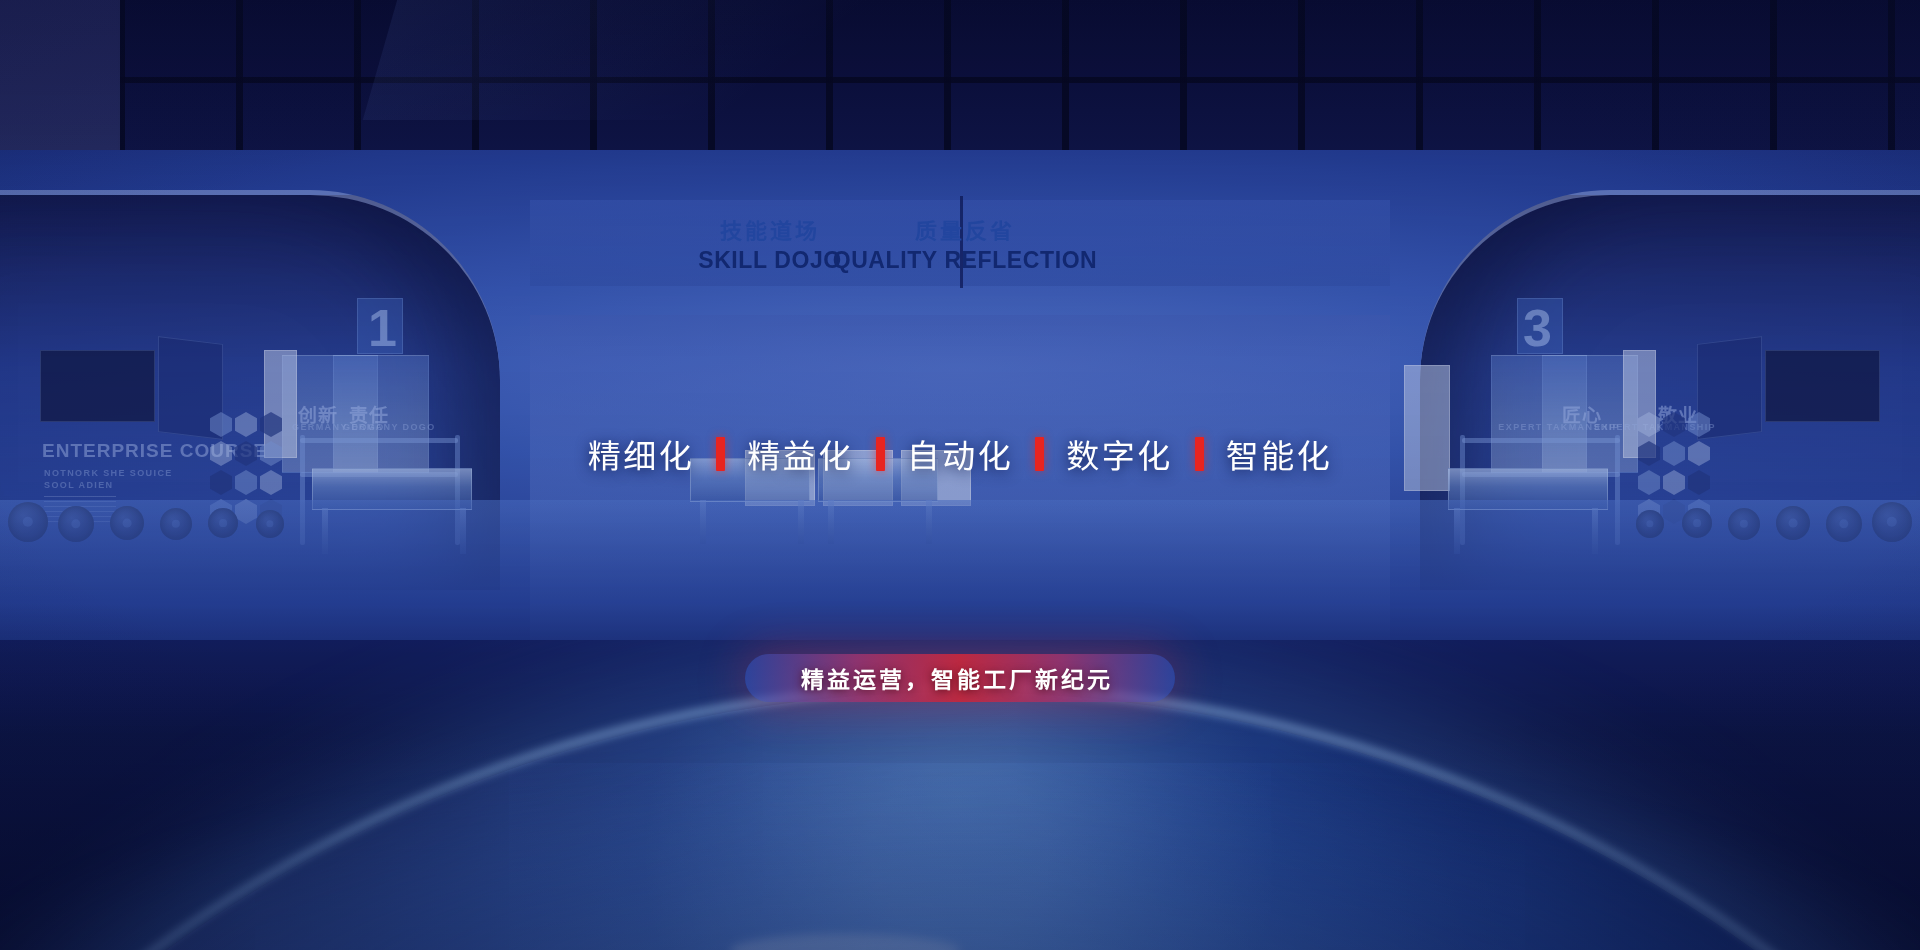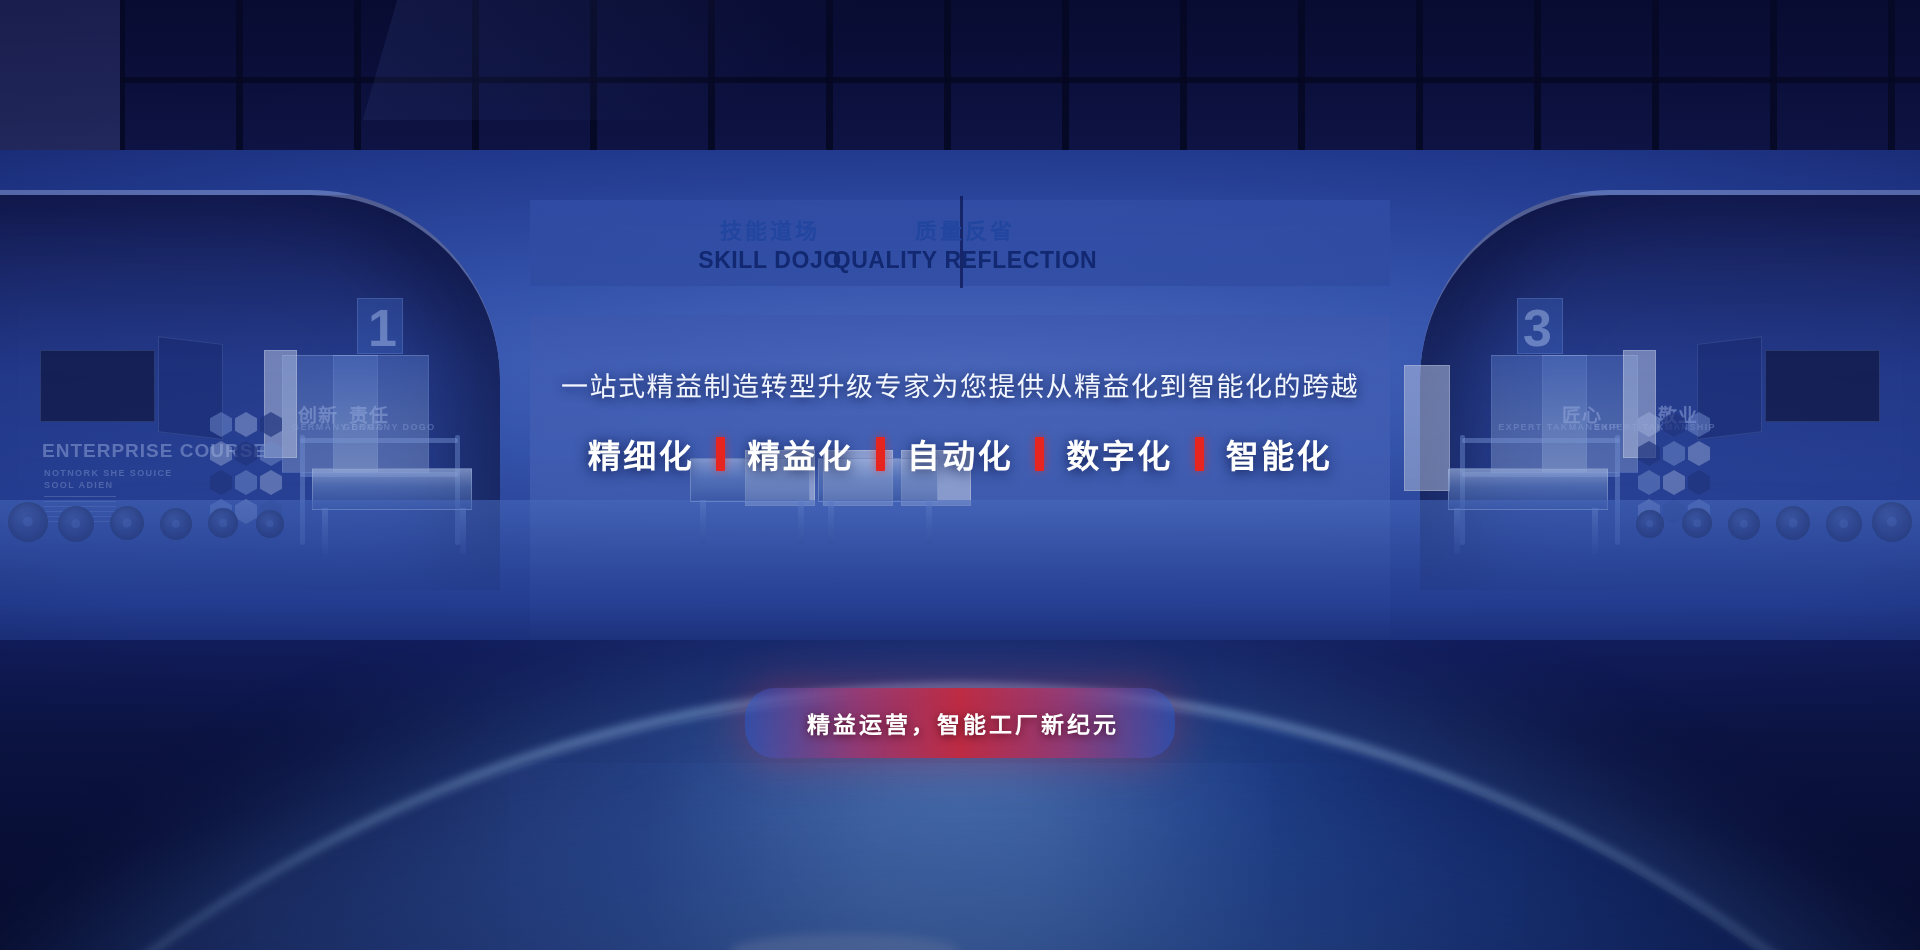--- a/index.html
+++ b/index.html
@@ -195,31 +195,31 @@
     position:absolute; left:0; right:0; top:365px; text-align:center;
     font-size:27px; font-weight:500; color:#f2f6ff; letter-spacing:1.5px;
     white-space:nowrap; text-shadow:0 2px 12px rgba(8,18,65,.9);
   }
 
   .keyword-row{
     position:absolute; left:0; right:0; top:430px;
     display:flex; align-items:center; justify-content:center; gap:22px;
   }
   .keyword{
-    font-size:33px; font-weight:700; color:#ffffff; letter-spacing:2.5px;
+    font-size:33px; font-weight:400; color:#ffffff; letter-spacing:2.5px;
     text-shadow:0 2px 14px rgba(8,18,65,.9);
   }
   .kw-sep{
     width:9px; height:34px; background:#e8241f; border-radius:1px;
     box-shadow:0 0 10px rgba(232,36,31,.55);
   }
 
   .badge{
-    position:absolute; left:50%; top:688px; transform:translateX(-50%);
-    min-width:430px; padding:18px 56px; text-align:right; border-radius:30px;
+    position:absolute; left:50%; top:654px; transform:translateX(-50%);
+    min-width:430px; padding:7px 56px; text-align:left; border-radius:30px;
     background:linear-gradient(90deg, rgba(60,84,190,.55) 0%, rgba(160,52,110,.85) 26%, rgba(196,40,62,.95) 50%, rgba(160,52,110,.85) 74%, rgba(60,84,190,.55) 100%);
     color:#ffffff; font-size:23px; font-weight:700; letter-spacing:3px;
     white-space:nowrap; text-shadow:0 2px 9px rgba(70,10,25,.8);
     box-shadow:0 0 48px rgba(190,45,70,.45);
   }
 
   .vignette{
     position:absolute; inset:0; pointer-events:none;
     background:radial-gradient(120% 85% at 50% 45%, rgba(0,0,0,0) 42%, rgba(9,14,52,.45) 100%);
   }
@@ -377,21 +377,20 @@
     <div class="earth-limb"></div>
     <div class="earth-glow"></div>
   </div>
 
   <div class="blue-tint"></div>
   <div class="vignette"></div>
 
   <div class="overlay">
 
 
-    <p class="hero-sub">一站式精益制造转型升级专家为您提供从精益化到智能化的跨越</p>
 
     <div class="keyword-row">
       <span class="keyword">精细化</span>
       <span class="kw-sep"></span>
       <span class="keyword">精益化</span>
       <span class="kw-sep"></span>
       <span class="keyword">自动化</span>
       <span class="kw-sep"></span>
       <span class="keyword">数字化</span>
       <span class="kw-sep"></span>

